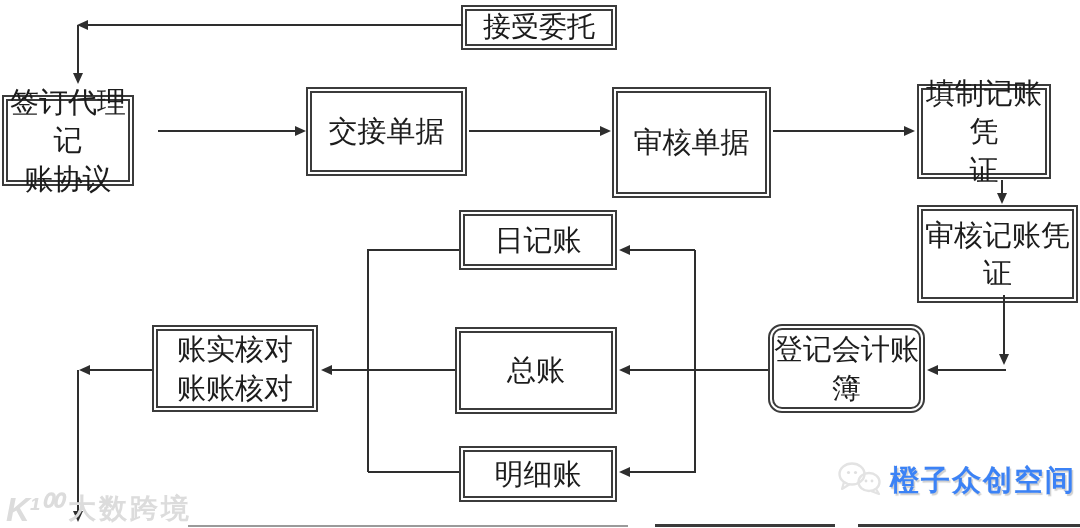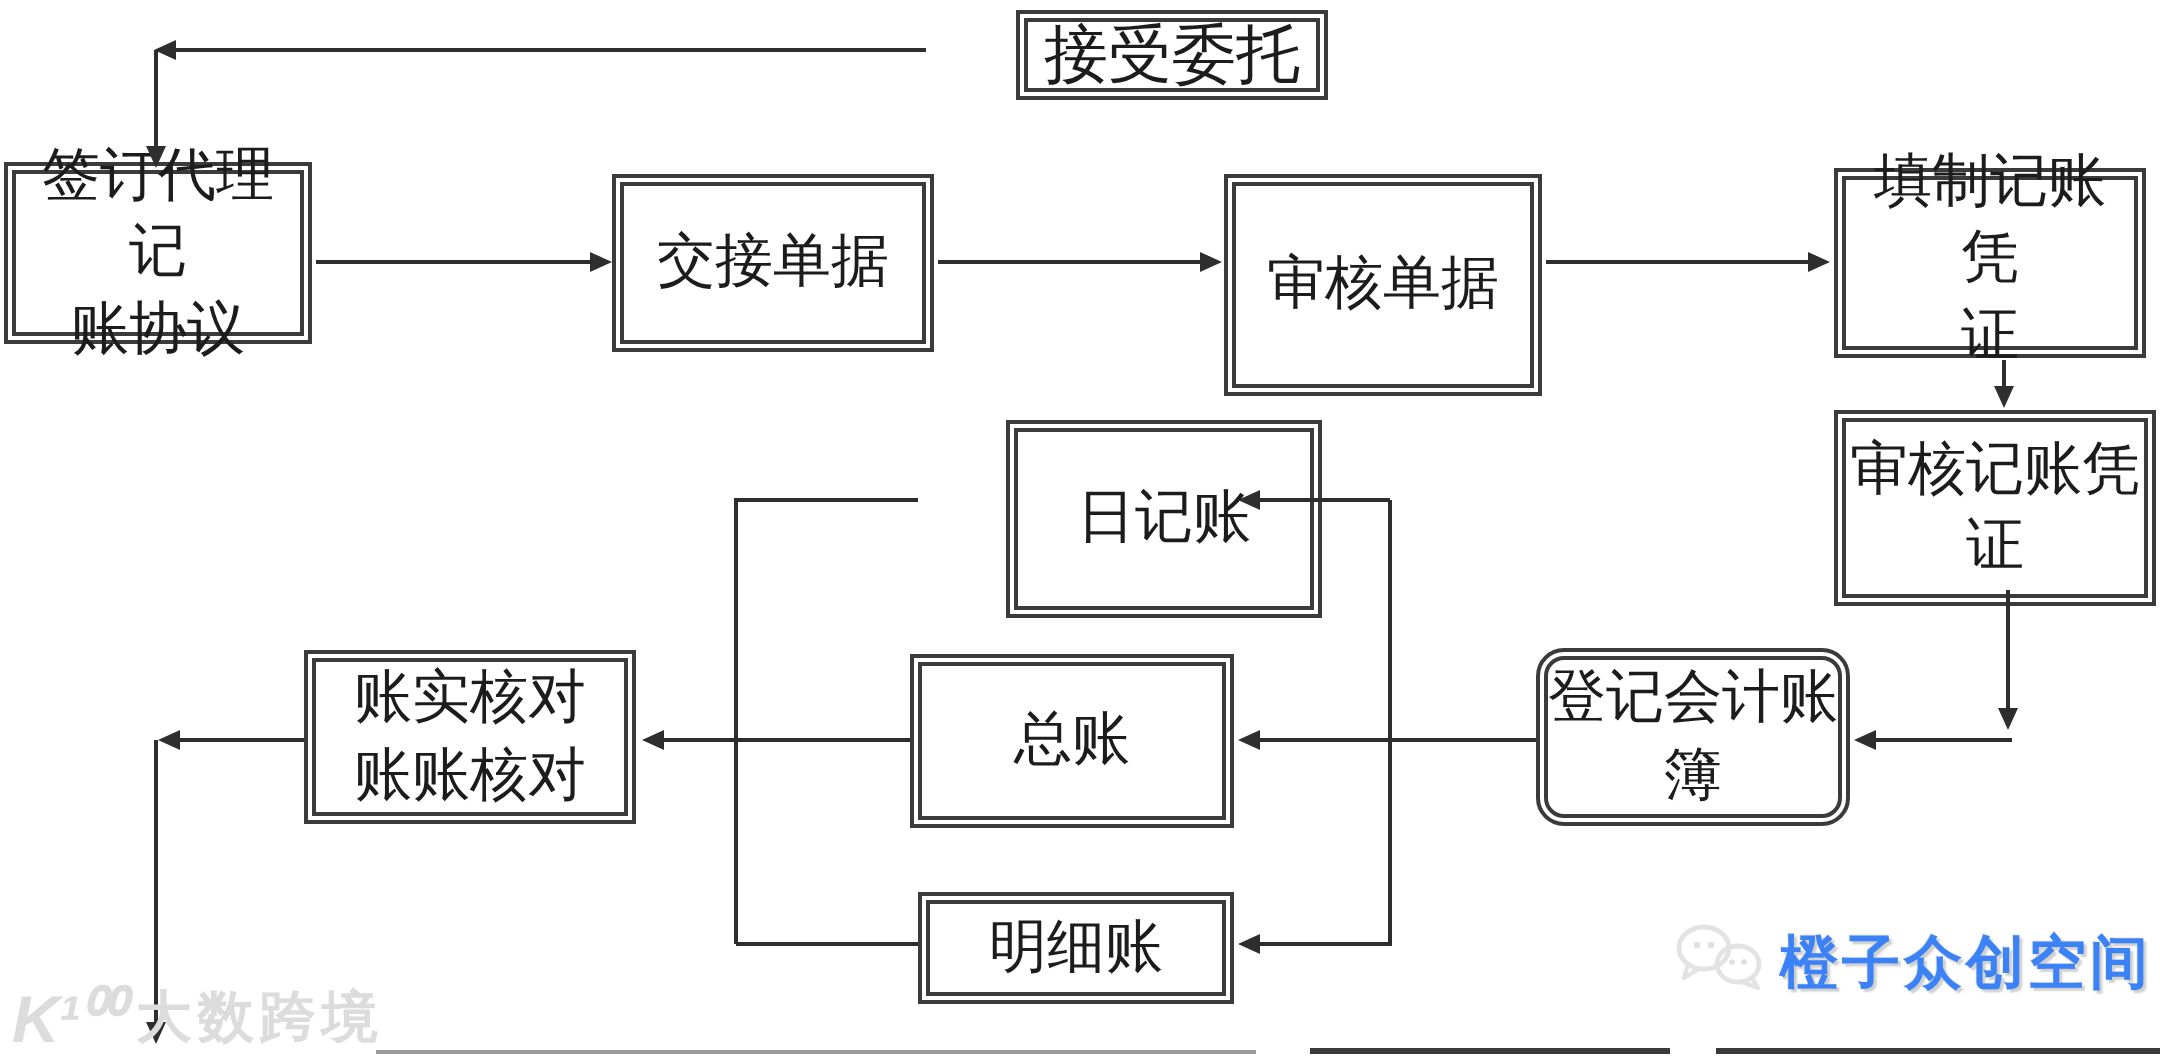--- a/index.html
+++ b/index.html
@@ -11,27 +11,27 @@
   .hline{position:absolute;height:2px;background:#2e2e2e;}
   .vline{position:absolute;width:2px;background:#2e2e2e;}
   .arr{position:absolute;width:0;height:0;}
   .arr.left{border-top:5px solid transparent;border-bottom:5px solid transparent;border-right:11px solid #2e2e2e;}
   .arr.right{border-top:5px solid transparent;border-bottom:5px solid transparent;border-left:11px solid #2e2e2e;}
   .arr.down{border-left:5px solid transparent;border-right:5px solid transparent;border-top:11px solid #2e2e2e;}
   .cutoff{position:absolute;height:3px;background:#3a3a3a;}
   .cutoff.faint{height:2px;background:#9a9a9a;}
 
   
-  #n-accept{left:461px;top:5px;width:156px;height:45px;font-size:32px;margin-left:47px;}
-  #n-sign{left:2px;top:81px;width:154px;height:91px;}
+  #n-accept{left:461px;top:5px;width:156px;height:45px;font-size:28px;}
+  #n-sign{left:2px;top:95px;width:132px;height:91px;}
   #n-handover{left:306px;top:87px;width:161px;height:89px;}
   #n-reviewdocs{left:612px;top:87px;width:159px;height:111px;}
-  #n-fill{left:917px;top:84px;width:156px;height:95px;font-family:Liberation Mono, monospace;}
+  #n-fill{left:917px;top:84px;width:134px;height:95px;}
   #n-verify{left:917px;top:205px;width:161px;height:98px;}
-  #n-journal{left:459px;top:210px;width:158px;height:99px;margin-left:44px;}
+  #n-journal{left:459px;top:210px;width:158px;height:60px;}
   #n-general{left:455px;top:327px;width:162px;height:87px;}
   #n-detail{left:459px;top:446px;width:158px;height:56px;}
   #n-register{left:768px;top:324px;width:157px;height:89px;border-radius:14px;}
   #n-reconcile{left:152px;top:325px;width:166px;height:87px;}
 
   
   .wm-left{position:absolute;left:6px;top:486px;display:flex;align-items:center;gap:8px;
            font-family:"Liberation Sans", sans-serif;color:#dcdcdc;pointer-events:none;}
   .wm-left .logo{font-size:33px;font-weight:bold;font-style:italic;letter-spacing:-1px;}
   .wm-left .txt{font-size:28px;font-weight:bold;letter-spacing:3px;}

